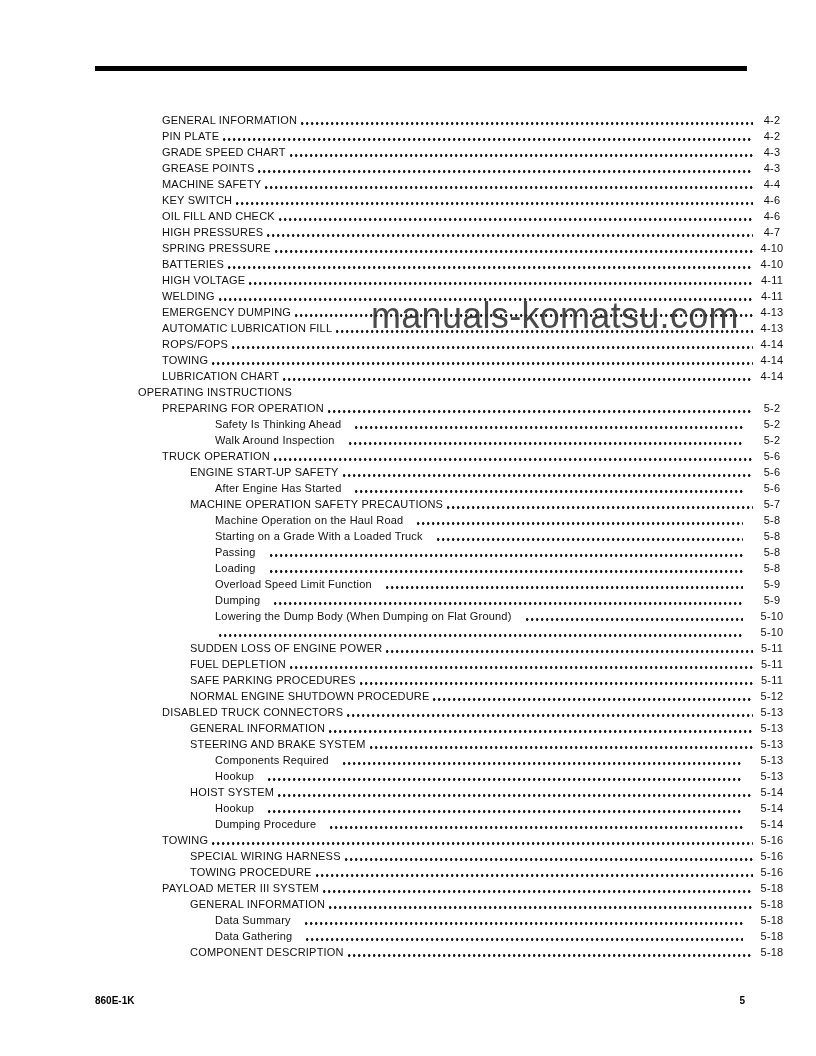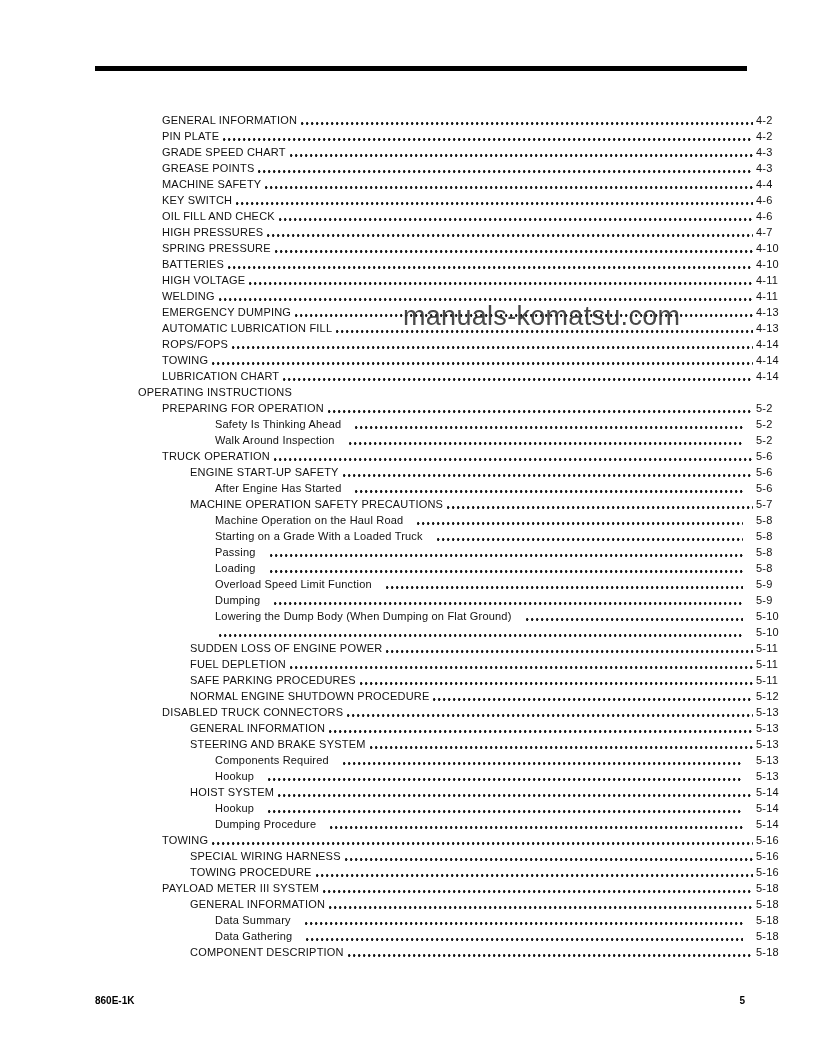--- a/index.html
+++ b/index.html
@@ -54,33 +54,32 @@
     align-self: flex-end;
     height: 3px;
     margin: 0 3px 3px 4px;
     background-image: radial-gradient(circle at 1.2px 1.5px, #1a1a1a 1.1px, rgba(0,0,0,0) 1.5px);
     background-size: 5px 3px;
     background-repeat: repeat-x;
   }
   .toc-page {
     flex: 0 0 auto;
     width: 32px;
-    text-align: left;
+    text-align: center;
   }
   .watermark {
     position: absolute;
     left: 371px;
     top: 301px;
-    font-size: 27px;
+    font-size: 36px;
     line-height: 30px;
     color: #303030;
     opacity: 0.88;
     letter-spacing: 0.3px;
     pointer-events: none;
-    margin-left: 32px;
   }
   .footer {
     position: absolute;
     left: 95px;
     top: 994px;
     width: 650px;
     display: flex;
     justify-content: space-between;
     font-size: 10px;
     line-height: 14px;

